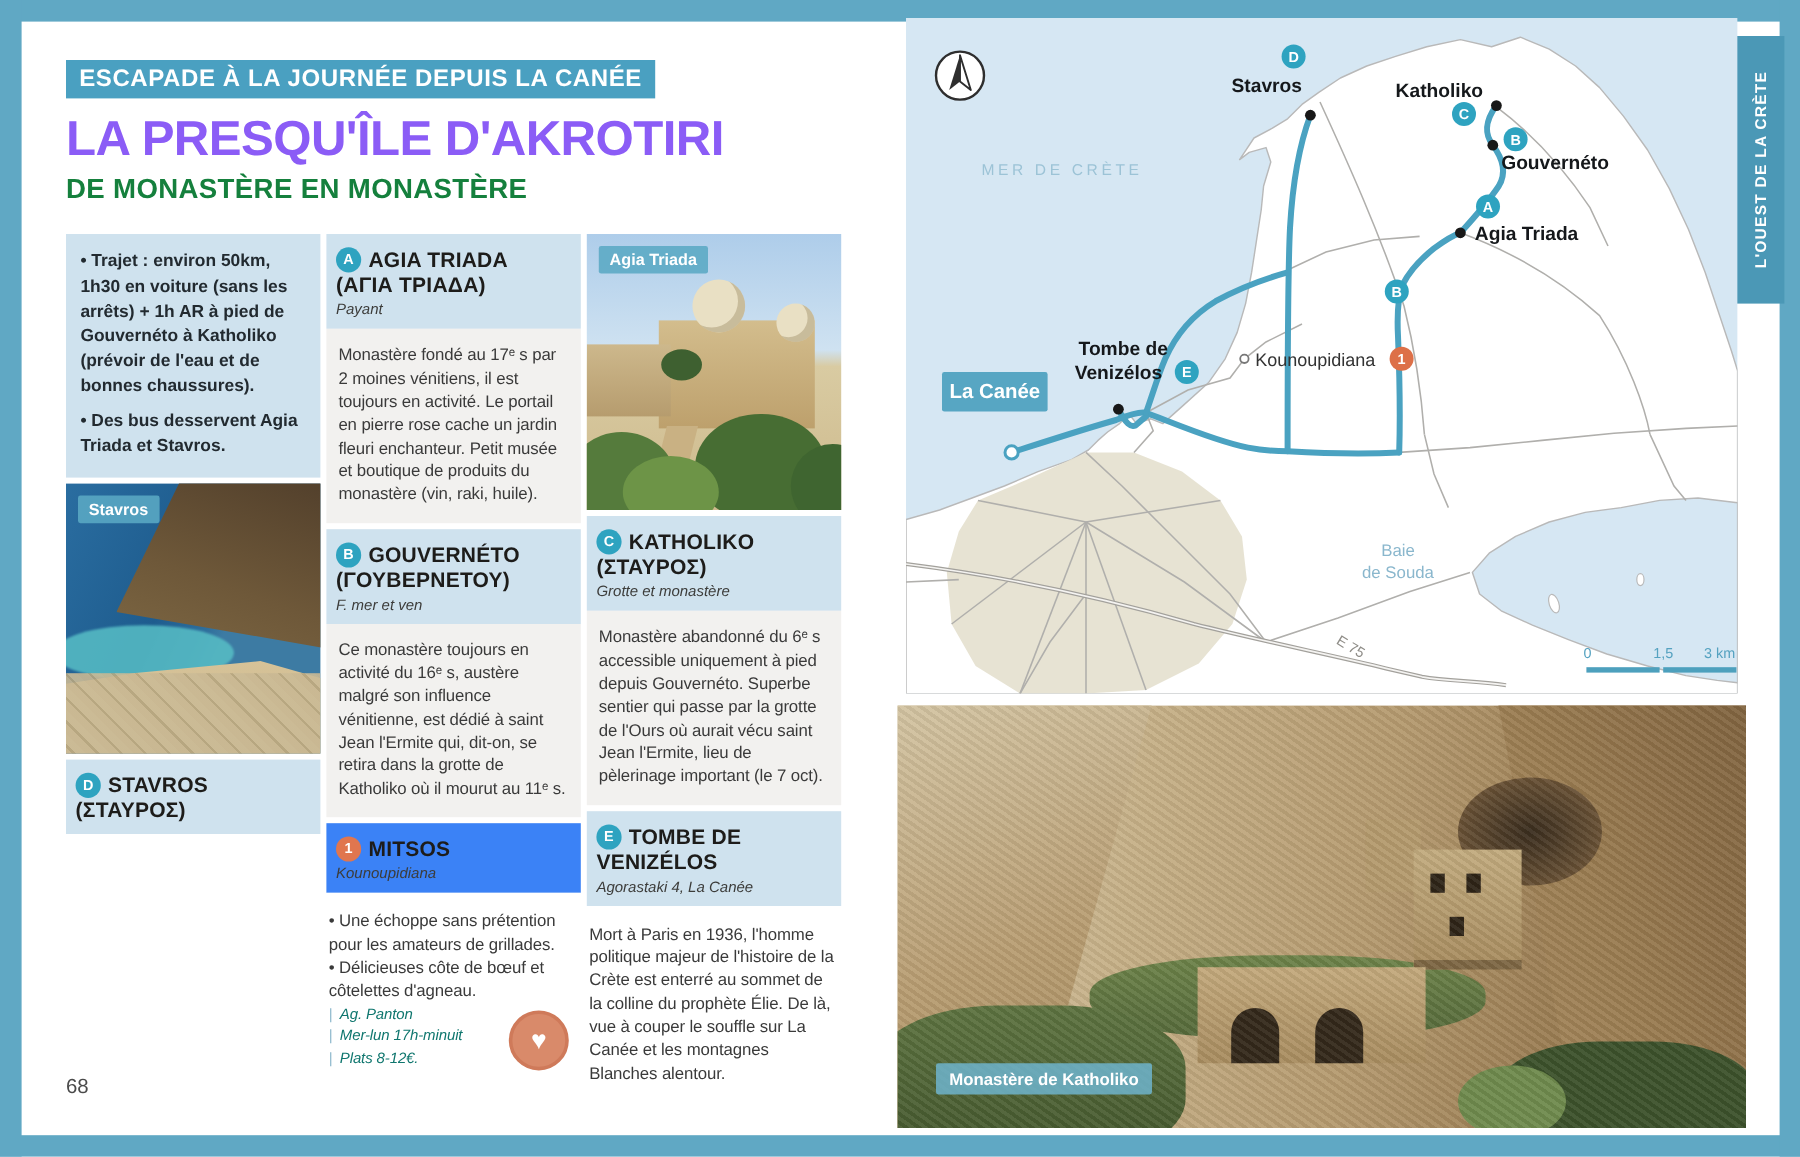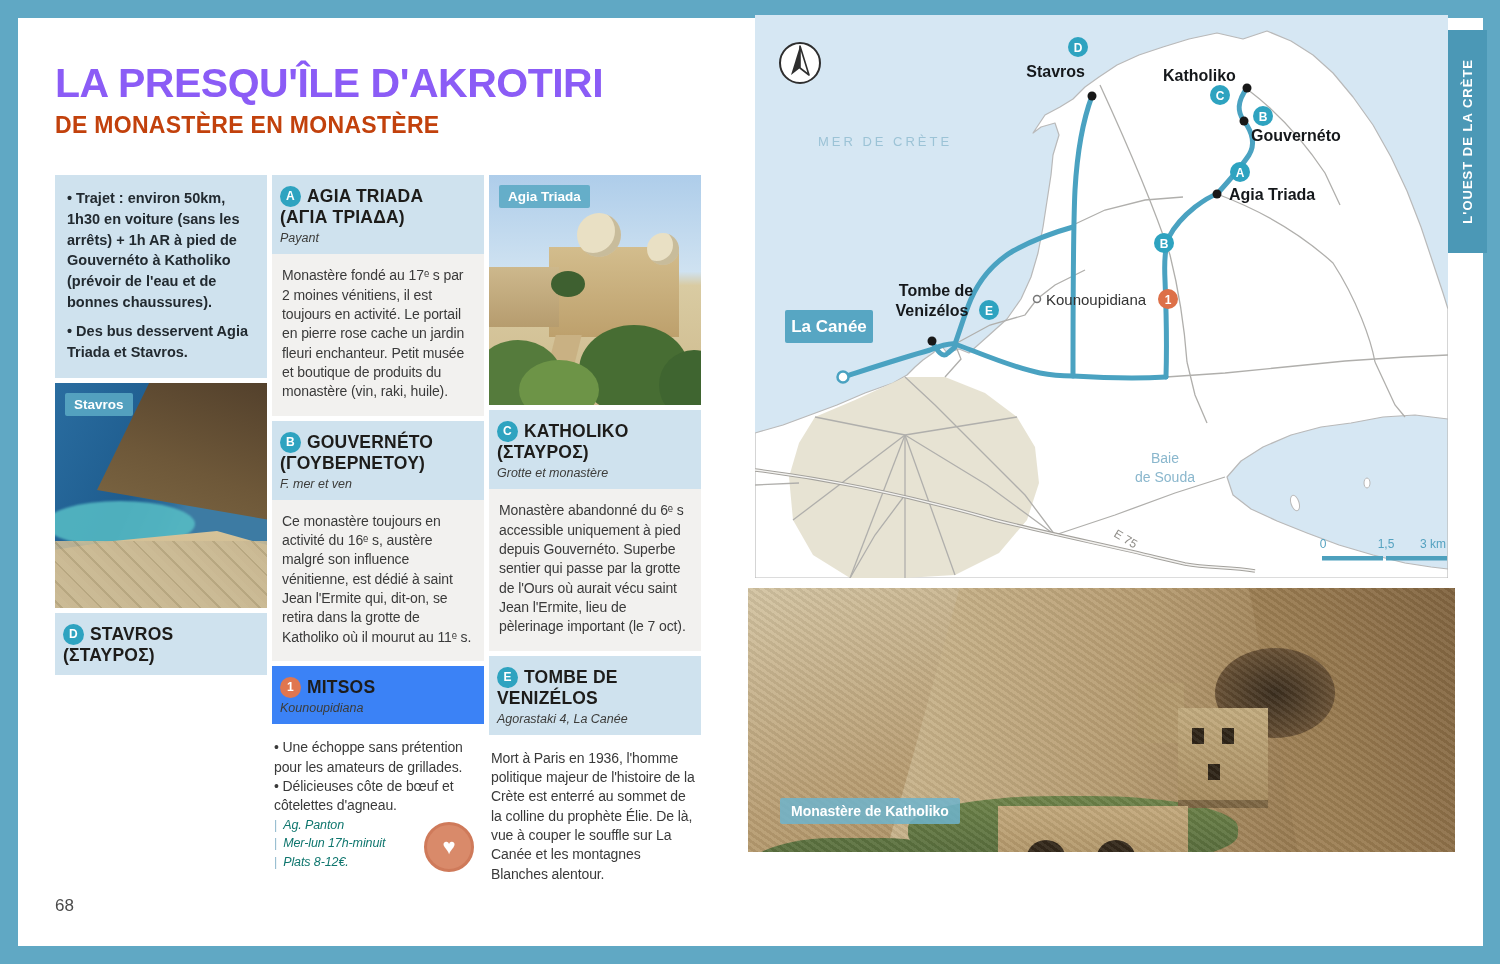--- a/index.html
+++ b/index.html
@@ -26,23 +26,23 @@
   .left{position:absolute;left:55px;top:50px;width:646px;}
   .kicker{
     display:inline-block;background:#4aa0c1;color:#fff;font-weight:bold;
     font-size:20px;letter-spacing:.5px;padding:5px 11px 4px;
   }
   .title{
     margin:12px 0 0;font-size:41px;font-weight:bold;color:#8b5cf6;
     letter-spacing:-.5px;line-height:1.05;
   }
   .subtitle{
-    margin:7px 0 0;font-size:23px;font-weight:bold;color:#c2410c;letter-spacing:.3px;
-  }
-  .cols{display:flex;gap:5px;margin-top:36px;}
+    margin:7px 0 0;font-size:23px;font-weight:bold;color:#15803d;letter-spacing:.3px;
+  }
+  .cols{display:flex;gap:5px;margin-top:24px;}
   .col{display:flex;flex-direction:column;gap:5px;width:212px;}
   
   .info-box{background:#cfe2ee;padding:13px 12px 15px;}
   .info-box ul{margin:0;padding:0;list-style:none;}
   .info-box li{
     font-size:14.5px;font-weight:bold;color:#222a30;line-height:1.43;margin-top:9px;
   }
   .info-box li:first-child{margin-top:0;}
   .info-box li::before{content:"\2022\00a0";}
   
@@ -92,21 +92,21 @@
   .ps-mountain{position:absolute;right:-20px;top:-10px;width:190px;height:150px;background:linear-gradient(200deg,#4f3d2a,#6e5839 60%,#7d6743);clip-path:polygon(30% 0,100% 0,100% 100%,0 78%);}
   .ps-shallow{position:absolute;left:-10px;top:118px;width:150px;height:46px;background:#57bec6;border-radius:50%;filter:blur(1px);opacity:.85;}
   .ps-beach{position:absolute;left:-20px;top:140px;width:260px;height:100px;background:linear-gradient(#d8c499,#c4b28b);clip-path:polygon(0 30%,30% 18%,70% 8%,100% 30%,100% 100%,0 100%);}
   .ps-village{position:absolute;left:0;top:158px;width:212px;height:70px;background:repeating-linear-gradient(45deg,#c9b893 0 6px,#b5a57f 6px 8px,#cbbb96 8px 14px);opacity:.9;}
   
   .page-num{position:absolute;left:55px;top:896px;font-size:17px;color:#4a4a4a;}
   
   .map{position:absolute;left:755px;top:15px;width:693px;height:563px;}
   
   .big-photo{
-    position:absolute;left:748px;top:588px;width:707px;height:264px;overflow:hidden;
+    position:absolute;left:748px;top:588px;width:707px;height:352px;overflow:hidden;
     background:linear-gradient(100deg,#d9cdb0 0%,#c6b087 28%,#b59a6f 55%,#97794f 80%,#86663f 100%);
   }
   .bp-cliff-l{position:absolute;left:-40px;top:-30px;width:260px;height:420px;background:linear-gradient(160deg,#d8cbab,#b89d72 55%,#a08455);clip-path:polygon(0 0,100% 0,55% 100%,0 100%);}
   .bp-cliff-r{position:absolute;right:-30px;top:-20px;width:300px;height:400px;background:linear-gradient(250deg,#7c5f3c,#9a7c51 50%,#af9265);clip-path:polygon(20% 0,100% 0,100% 100%,45% 100%);}
   .bp-cave{position:absolute;right:120px;top:60px;width:120px;height:90px;border-radius:50%;background:radial-gradient(#3a2d1e,#6b5336 75%,transparent 78%);}
   .bp-green-main{position:absolute;left:160px;top:208px;width:330px;height:70px;border-radius:45%;background:linear-gradient(#6d8349,#55693a);}
   .bp-green-bl{position:absolute;left:-20px;top:250px;width:260px;height:130px;border-radius:40%;background:linear-gradient(#5d7340,#42552c);}
   .bp-green-br{position:absolute;right:-10px;top:280px;width:220px;height:110px;border-radius:40%;background:#3c512b;}
   .bp-agave{position:absolute;right:150px;top:300px;width:90px;height:60px;border-radius:50%;background:#6f8a4d;}
   .bp-bridge{position:absolute;left:250px;top:218px;width:190px;height:80px;background:linear-gradient(#c3a97c,#a88c5f);}
@@ -136,20 +136,21 @@
 <div class="frame frame-top"></div>
 <div class="frame frame-left"></div>
 <div class="frame frame-bottom"></div>
 <div class="frame frame-right"></div>
 
 <div class="side-tab">
   <span>L'OUEST DE LA CRÈTE</span>
 </div>
 
 <div class="left">
+  <div class="kicker">ESCAPADE À LA JOURNÉE DEPUIS LA CANÉE</div>
   <h1 class="title">LA PRESQU'ÎLE D'AKROTIRI</h1>
   <h2 class="subtitle">DE MONASTÈRE EN MONASTÈRE</h2>
 
   <div class="cols">
 
     <div class="col">
       <div class="info-box">
         <ul>
           <li>Trajet : environ 50km, 1h30 en voiture (sans les arrêts) + 1h AR à pied de Gouvernéto à Katholiko (prévoir de l'eau et de bonnes chaussures).</li>
           <li>Des bus desservent Agia Triada et Stavros.</li>

